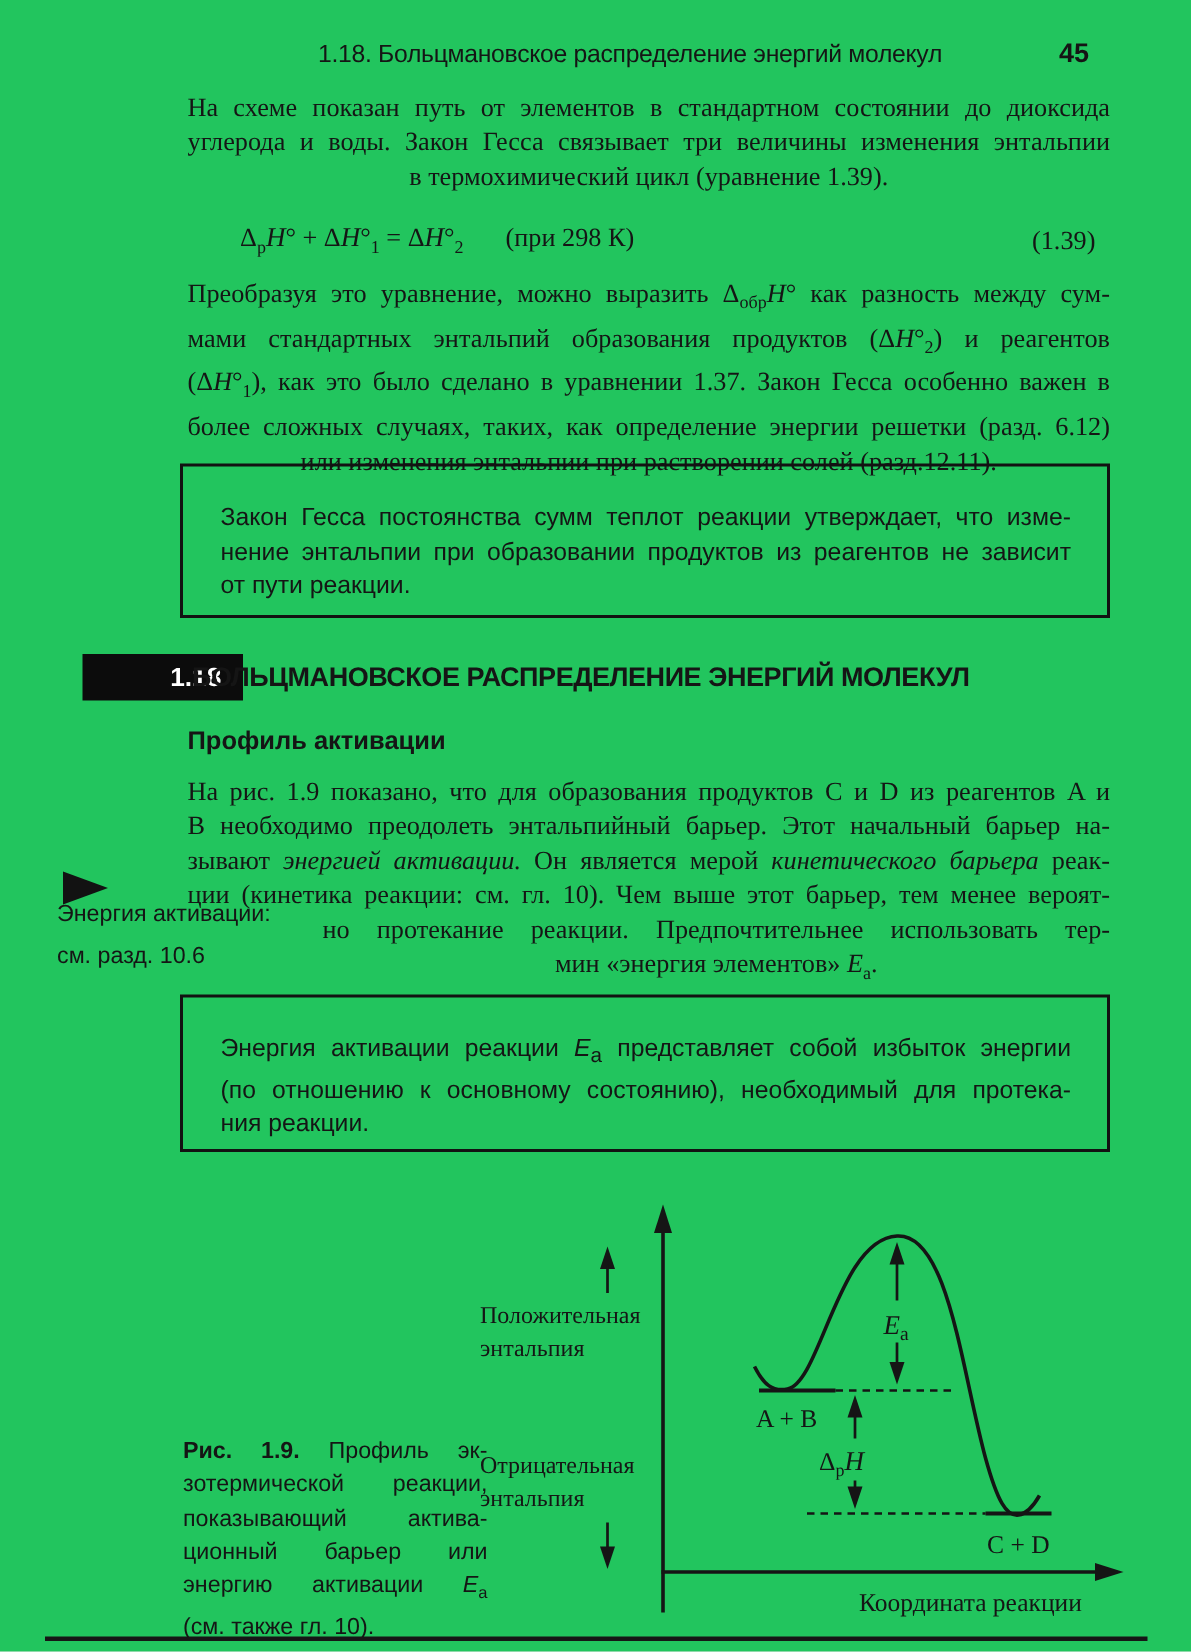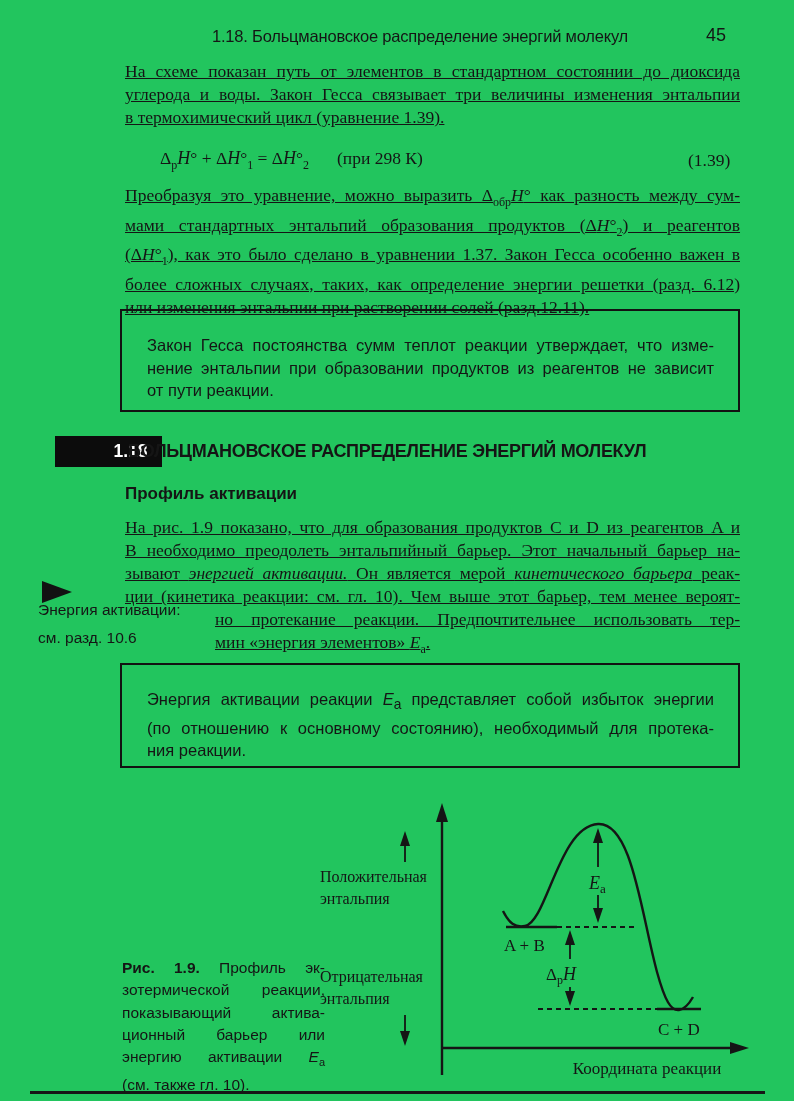--- a/index.html
+++ b/index.html
@@ -8,25 +8,25 @@
     background:#22c55e; color:#151515; overflow:hidden;
     font-family:"Liberation Serif", serif;
   }
   .sans { font-family:"Liberation Sans", sans-serif; }
   .abs { position:absolute; }
 
   
   .hdr-title { left:150px; top:27px; width:540px; text-align:center;
                font-size:16.5px; letter-spacing:-0.2px; }
   .hdr-page  { left:695px; top:25px; width:42px; text-align:center;
-               font-size:18px; font-weight:normal; }
+               font-size:18px; font-weight:bold; }
 
   
-  .para { left:125px; width:615px; font-size:17.5px;text-decoration:underline; }
-  .para .ln { line-height:23px; white-space:nowrap; }
+  .para { left:125px; width:615px; font-size:17.5px; }
+  .para .ln { line-height:23px; white-space:nowrap;text-align:center; }
   .j { text-align:justify; text-align-last:justify; white-space:normal !important; }
   .para sub, .eq sub { font-size:12px; }
   .ind { margin-left:90px; width:525px; }
 
   
   .eq { left:160px; top:148px; font-size:17.5px; }
   .eq i { font-size:18px; }
   .eq .spacer { display:inline-block; width:28px; }
   .eq-num { left:688px; top:150px; width:54px; font-size:17.5px; }
 

